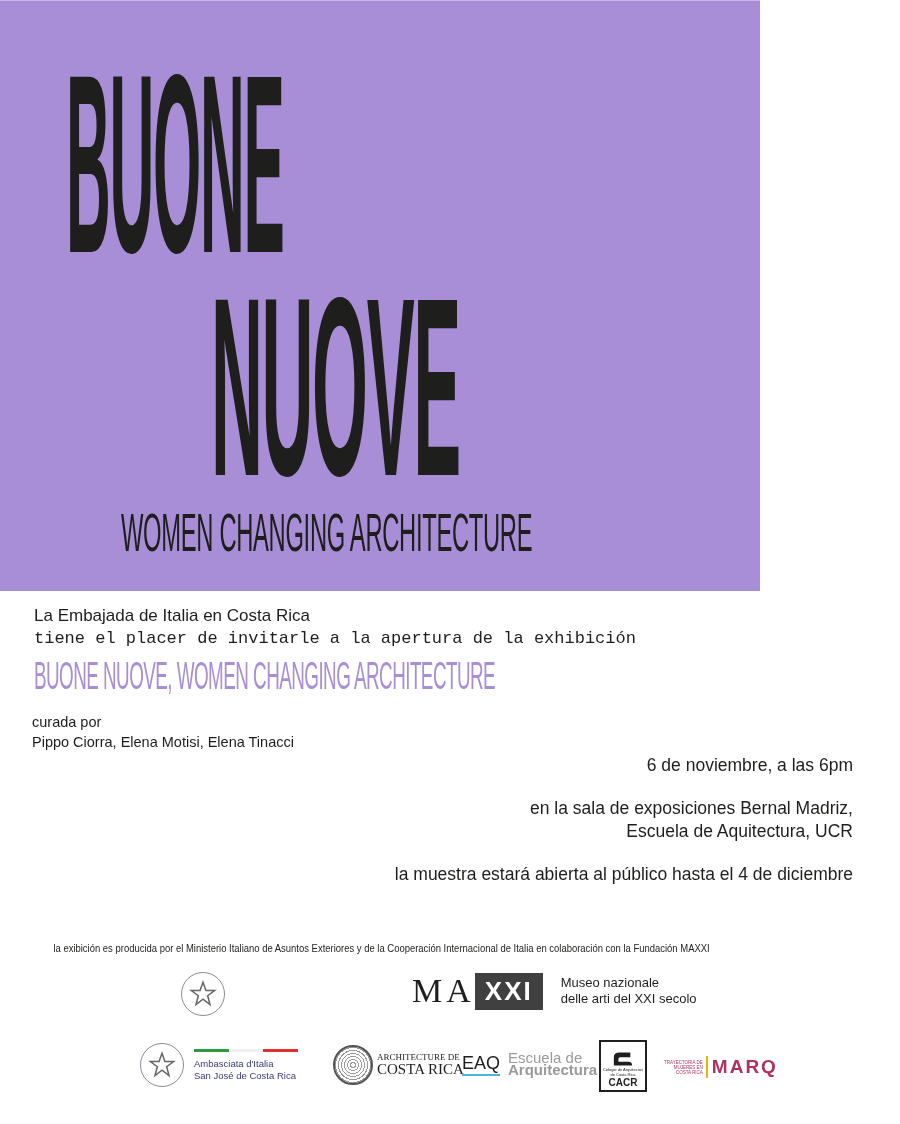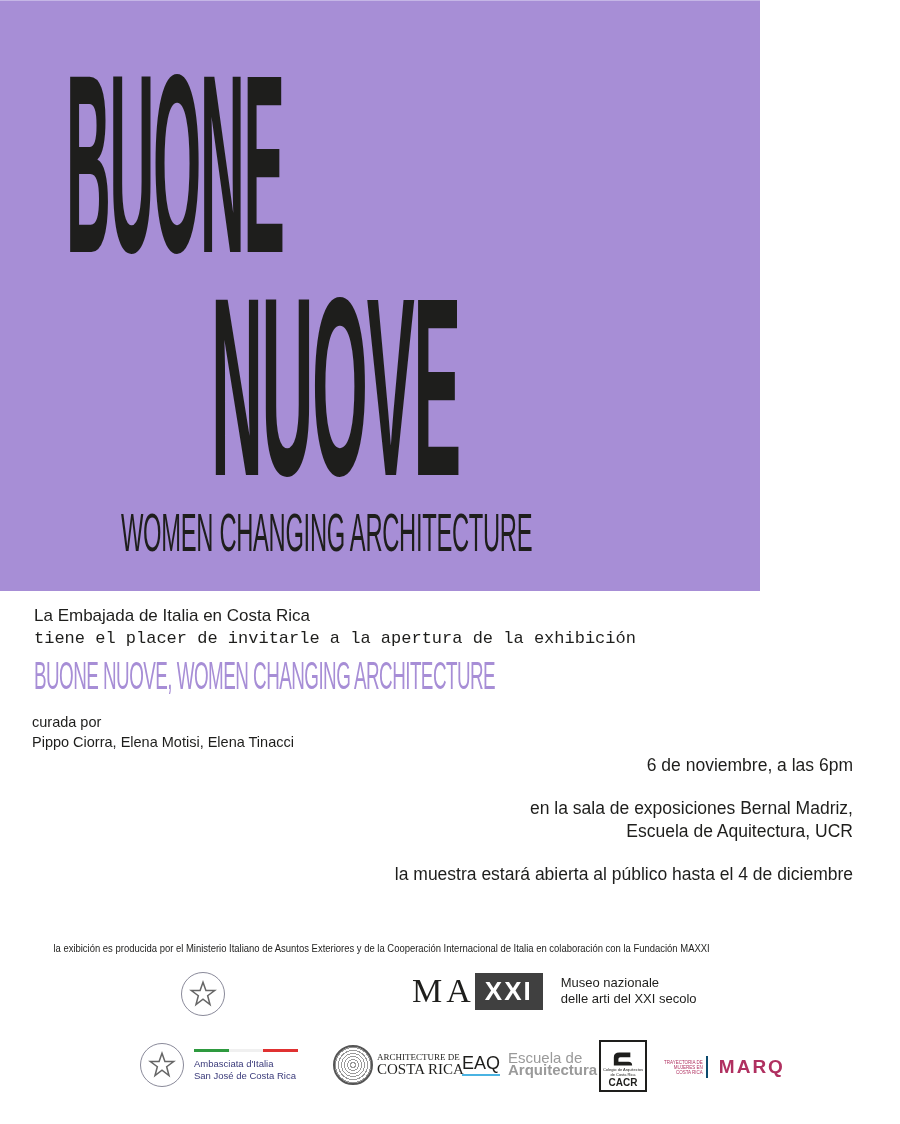--- a/index.html
+++ b/index.html
@@ -34,21 +34,21 @@
   .maxxi-box { background:#404040; color:#fff; font-weight:bold; font-size:26px; padding:3px 10px; letter-spacing:2px; }
   .maxxi-desc { font-size:13px; color:#1e1e1c; line-height:16px; }
   .ucr-seal { width:40px; height:40px; border-radius:50%; border:2px solid #555; background:repeating-radial-gradient(circle,#fff 0 2px,#999 2px 3px); }
   .ucr-text { font-family:"Liberation Serif", serif; color:#1e1e1c; line-height:1; }
   .eaq { font-size:18px; color:#1e1e1c; border-bottom:2px solid #4ab3e2; }
   .eaq-desc { font-size:15px; color:#9a9a9a; line-height:12px; }
   .cacr { width:48px; height:52px; border:2px solid #1e1e1c; display:flex; flex-direction:column; align-items:center; justify-content:flex-end; padding-bottom:2px; }
   .cacr .t { font-size:10px; font-weight:bold; }
   .cacr .tiny { font-size:4px; text-align:center; line-height:5px; }
   .marq-small { font-size:4.5px; color:#b03060; line-height:5px; text-align:right; }
-  .marq { font-size:19px; color:#b03060; font-weight:bold; letter-spacing:2px; border-left:2px solid #0c4a6e; padding-left:11px; }
+  .marq { font-size:19px; color:#b03060; font-weight:bold; letter-spacing:2px; border-left:2px solid #eab308; padding-left:4px; }
 </style>
 </head>
 <body>
 
 <div class="banner">
   <div class="big big1">BUONE</div>
   <div class="big big2">NUOVE</div>
   <div class="subtitle">WOMEN CHANGING ARCHITECTURE</div>
 </div>
 

